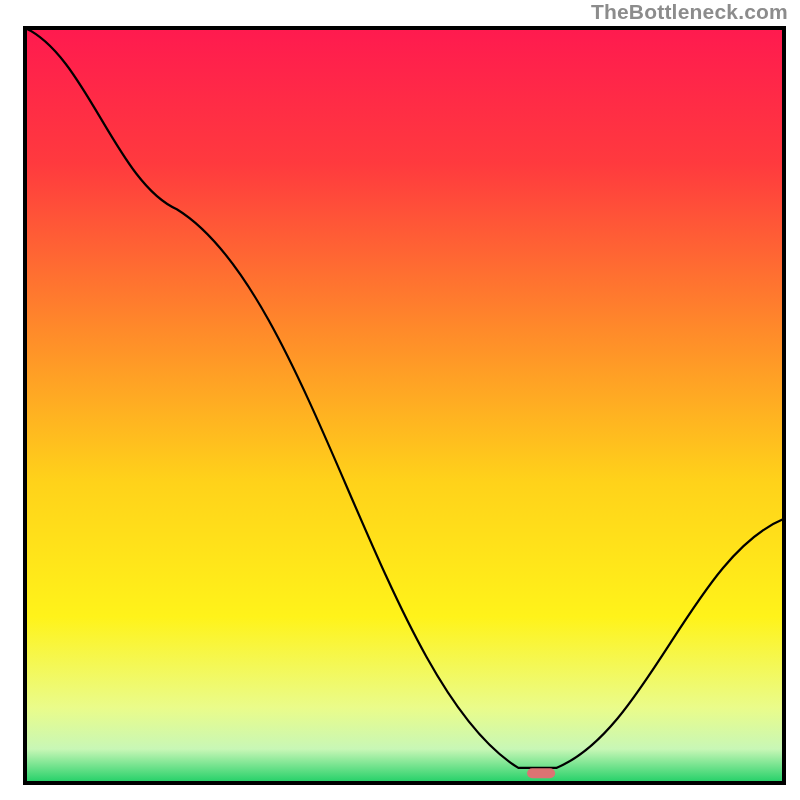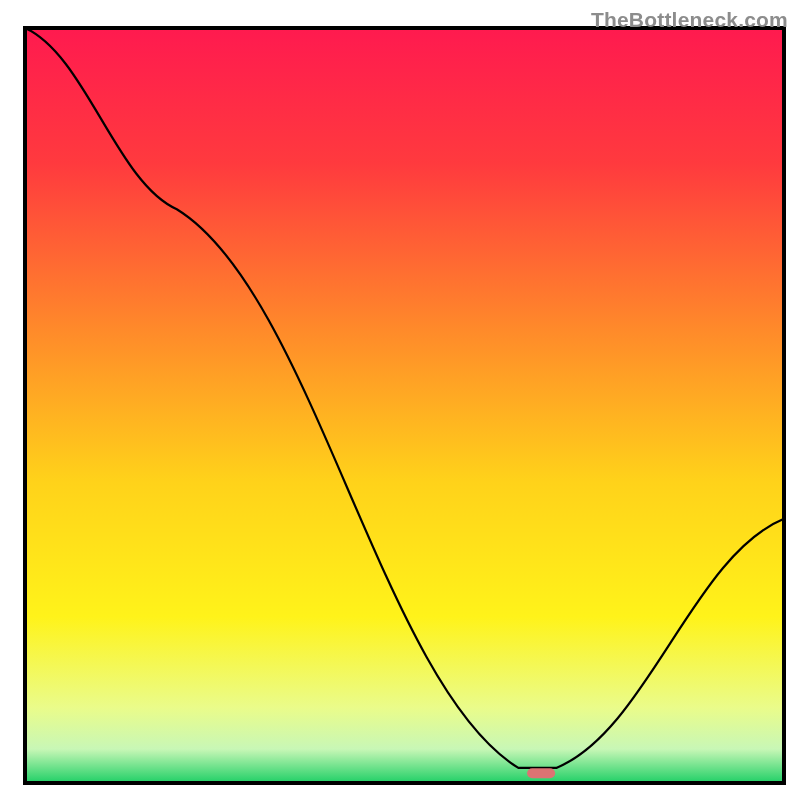--- a/index.html
+++ b/index.html
@@ -10,21 +10,21 @@
     background: #ffffff;
     overflow: hidden;
   }
   .container {
     position: relative;
     width: 800px;
     height: 800px;
   }
   .watermark {
     position: absolute;
-    top: 8px;
+    top: 0;
     right: 12px;
     font-family: Arial, Helvetica, sans-serif;
     font-size: 21px;
     font-weight: bold;
     color: #8c8c8c;
     letter-spacing: 0.2px;
     z-index: 5;
   }
   svg {
     position: absolute;

